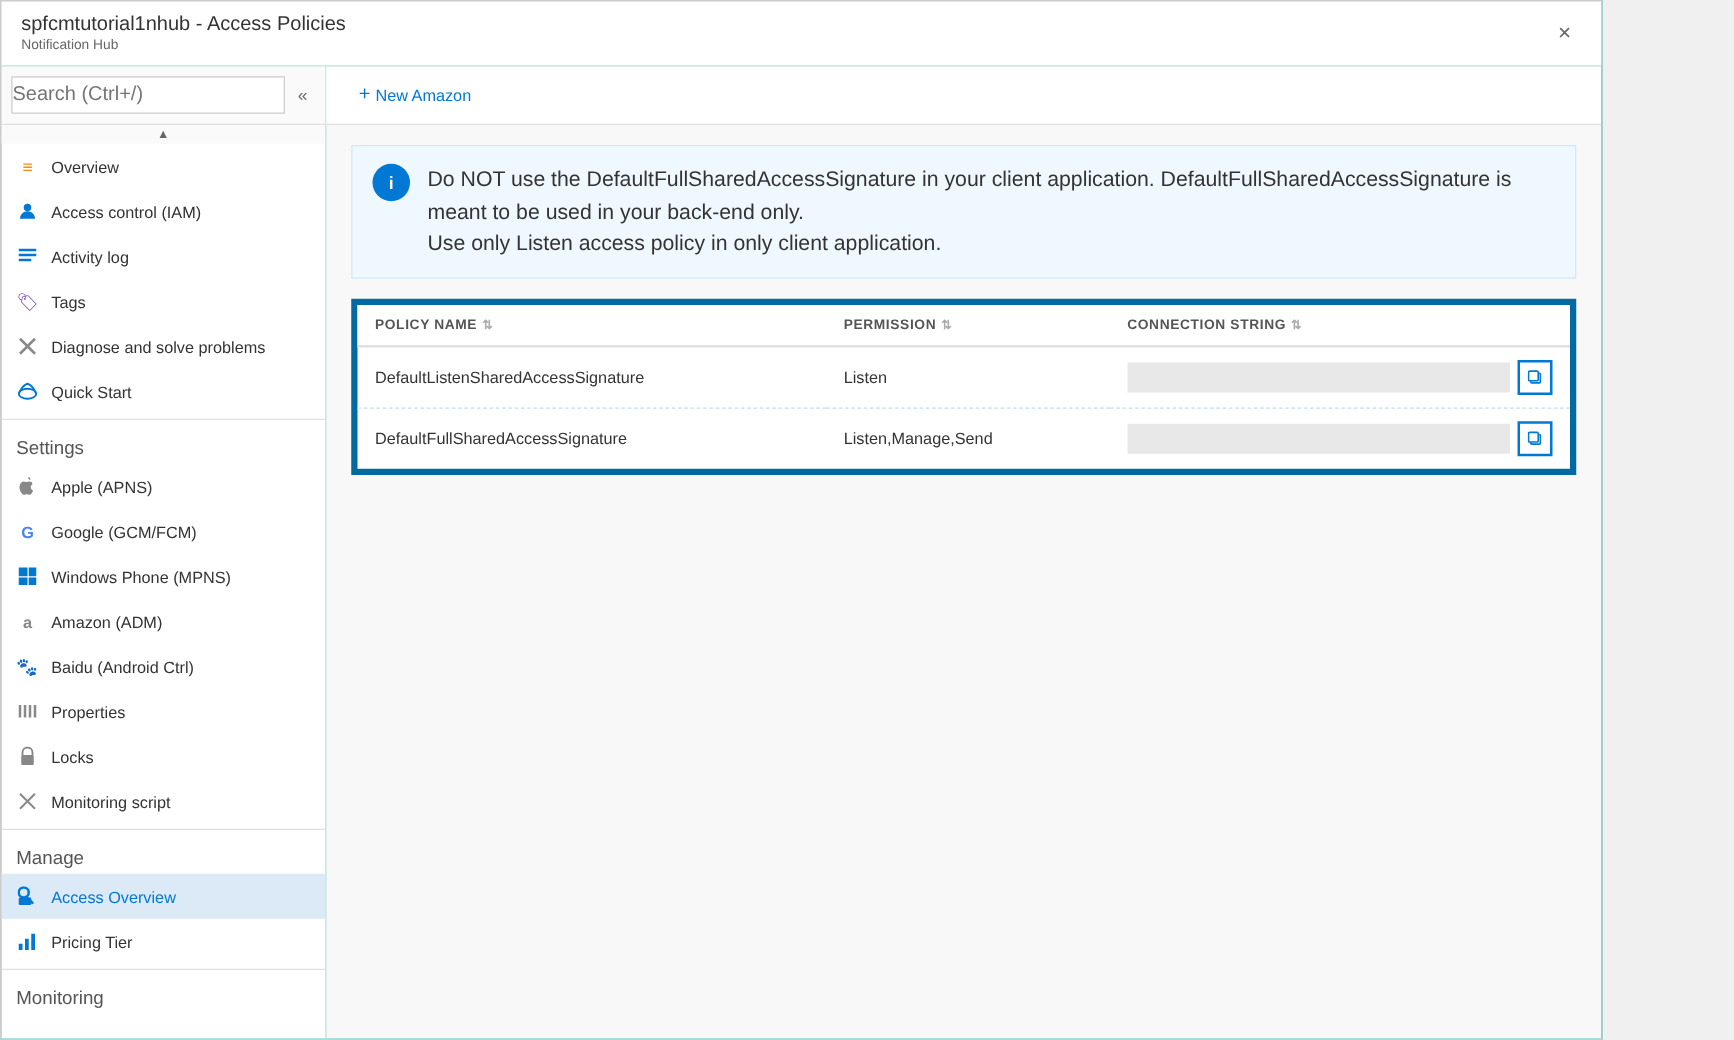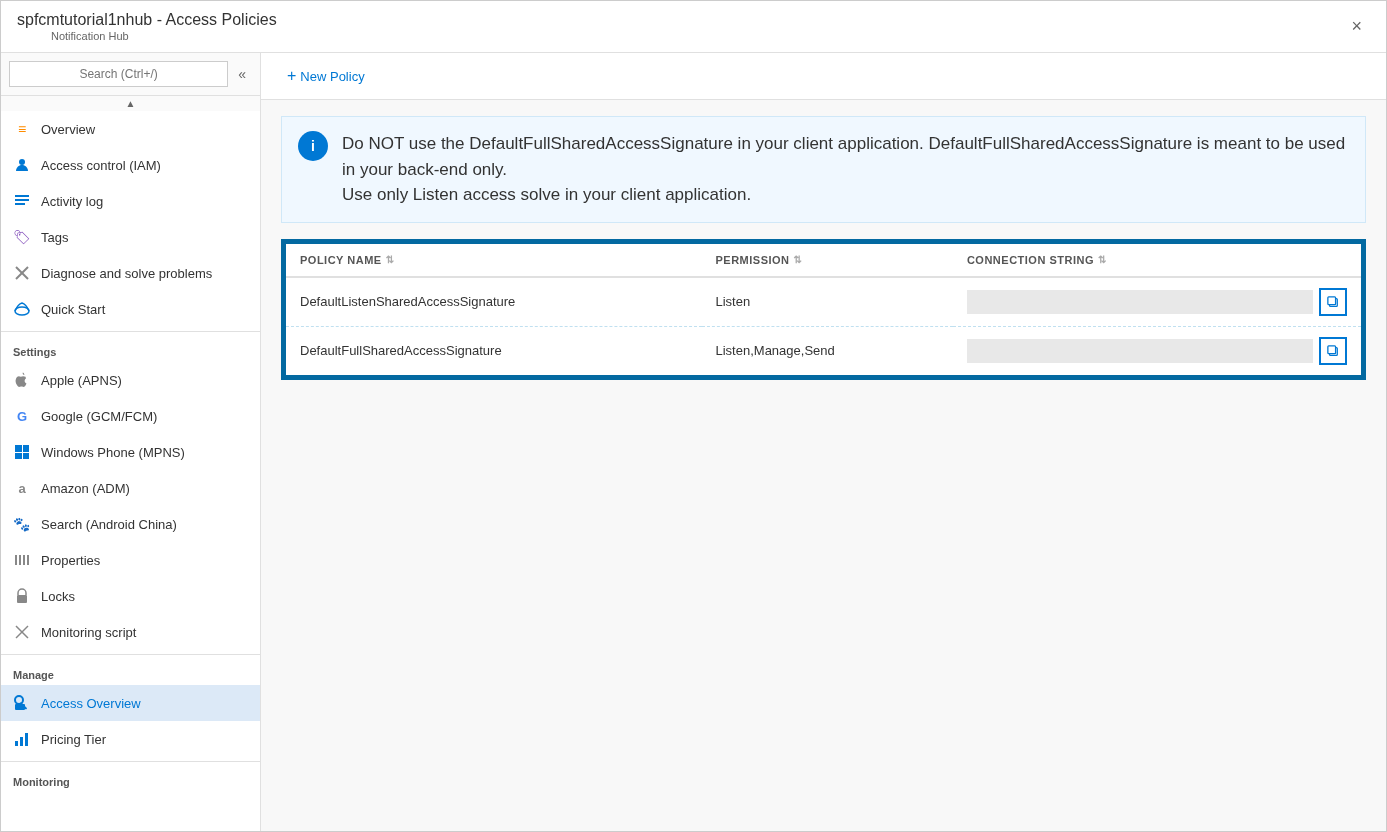--- a/index.html
+++ b/index.html
@@ -1,44 +1,44 @@
 <!DOCTYPE html>
 <html><head>
   <meta charset="utf-8">
   <style>
     * { margin: 0; padding: 0; box-sizing: border-box; }
     body { font-family: 'Segoe UI', Arial, sans-serif; font-size: 13px; background: #f0f0f0; color: #333; overflow: hidden; }
 
-    .window { width: 1387px; height: 832px; background: #14b8a6; border: 1px solid #ccc; display: flex; flex-direction: column; }
+    .window { width: 1282px; height: 832px; background: #14b8a6; border: 1px solid #ccc; display: flex; flex-direction: column; }
 
     
     .title-bar { background: #fff; border-bottom: 1px solid #e0e0e0; padding: 10px 16px; display: flex; align-items: center; justify-content: space-between; min-height: 52px; }
     .title-bar-left { display: flex; flex-direction: column; }
     .title-bar-title { font-size: 16px; font-weight: 400; color: #333; }
-    .title-bar-subtitle { font-size: 11px; color: #666; margin-top: 1px; margin-left: 34px; }
+    .title-bar-subtitle { font-size: 11px; color: #666; margin-top: 1px; }
     .close-btn { background: none; border: none; font-size: 18px; cursor: pointer; color: #666; padding: 4px 8px; }
 
     
     .main-layout { display: flex; flex: 1; overflow: hidden; }
 
     
     .sidebar { width: 260px; background: #fff; border-right: 1px solid #e0e0e0; display: flex; flex-direction: column; overflow: hidden; flex-shrink: 0; }
     .sidebar-header { display: flex; align-items: center; padding: 8px; border-bottom: 1px solid #e0e0e0; background: #fafafa; }
-    .sidebar-search { flex: 1; border: 1px solid #ccc; padding: 5px 20px; font-size: 12px; color: #999; background: #fff; text-align: center; }
+    .sidebar-search { flex: 1; border: 1px solid #ccc; padding: 5px 0; font-size: 16px; color: #999; background: #fff; }
     .sidebar-collapse { background: none; border: none; cursor: pointer; padding: 4px 6px; font-size: 14px; color: #666; margin-left: 4px; }
 
     .sidebar-scroll { overflow-y: auto; flex: 1; }
     .sidebar-scroll-indicator { display: flex; justify-content: center; padding: 2px; background: #fafafa; }
     .sidebar-scroll-up { background: none; border: none; cursor: pointer; color: #666; font-size: 10px; }
 
     .sidebar-item { display: flex; align-items: center; padding: 9px 12px; cursor: pointer; color: #333; font-size: 13px; }
     .sidebar-item.active { background: #dce9f7; color: #0078d4; }
     .sidebar-item .icon { width: 18px; height: 18px; margin-right: 10px; flex-shrink: 0; display: flex; align-items: center; justify-content: center; font-size: 14px; }
 
-    .sidebar-section-label { font-size: 11px; font-weight: 700; color: #555; padding: 10px 12px 4px 12px; text-transform: none; letter-spacing: 0; }
+    .sidebar-section-label { font-size: 15px; font-weight: 400; color: #555; padding: 10px 12px 4px 12px; text-transform: none; letter-spacing: 0; }
 
     
     .content { flex: 1; overflow: auto; background: #f8f8f8; }
     .content-inner { padding: 0; }
 
     
     .content-toolbar { background: #fff; border-bottom: 1px solid #e0e0e0; padding: 10px 20px; display: flex; align-items: center; gap: 8px; }
     .new-policy-btn { background: none; border: none; cursor: pointer; display: flex; align-items: center; gap: 4px; font-size: 13px; color: #0078d4; padding: 4px 6px; }
 
     
@@ -164,21 +164,21 @@
               </svg>
           </span>
           <span>Windows Phone (MPNS)</span>
         </div>
         <div class="sidebar-item">
           <span class="icon icon-gray" style="font-weight:bold;font-size:13px;">a</span>
           <span>Amazon (ADM)</span>
         </div>
         <div class="sidebar-item">
           <span class="icon">🐾</span>
-          <span>Search (Android China)</span>
+          <span>Baidu (Android Ctrl)</span>
         </div>
         <div class="sidebar-item">
           <span class="icon icon-gray">
             <svg width="16" height="16" viewBox="0 0 16 16">
                 <rect x="1" y="3" width="2" height="10" fill="#888"></rect>
                 <rect x="5" y="3" width="2" height="10" fill="#888"></rect>
                 <rect x="9" y="3" width="2" height="10" fill="#888"></rect>
                 <rect x="13" y="3" width="2" height="10" fill="#888"></rect>
               </svg>
           </span>
@@ -237,29 +237,29 @@
 
       </div>
     </div>
 
     <div class="content">
       <div class="content-inner">
 
         <div class="content-toolbar">
           <button class="new-policy-btn">
             <span style="font-size:16px;color:#0078d4;">+</span>
-            <span>New Policy</span>
+            <span>New Amazon</span>
           </button>
         </div>
 
         <div class="info-banner">
           <div class="info-icon">i</div>
           <div class="info-text">
             <span>Do NOT use the DefaultFullSharedAccessSignature in your client application.  DefaultFullSharedAccessSignature is meant to be used in your back-end only.</span><br>
-            <span>Use only Listen access solve in your client application.</span>
+            <span>Use only Listen access policy in only client application.</span>
           </div>
         </div>
 
         <div class="table-container">
           <table>
             <thead>
               <tr>
                 <th>
                   <div class="th-sort">
                     <span>POLICY NAME</span>

